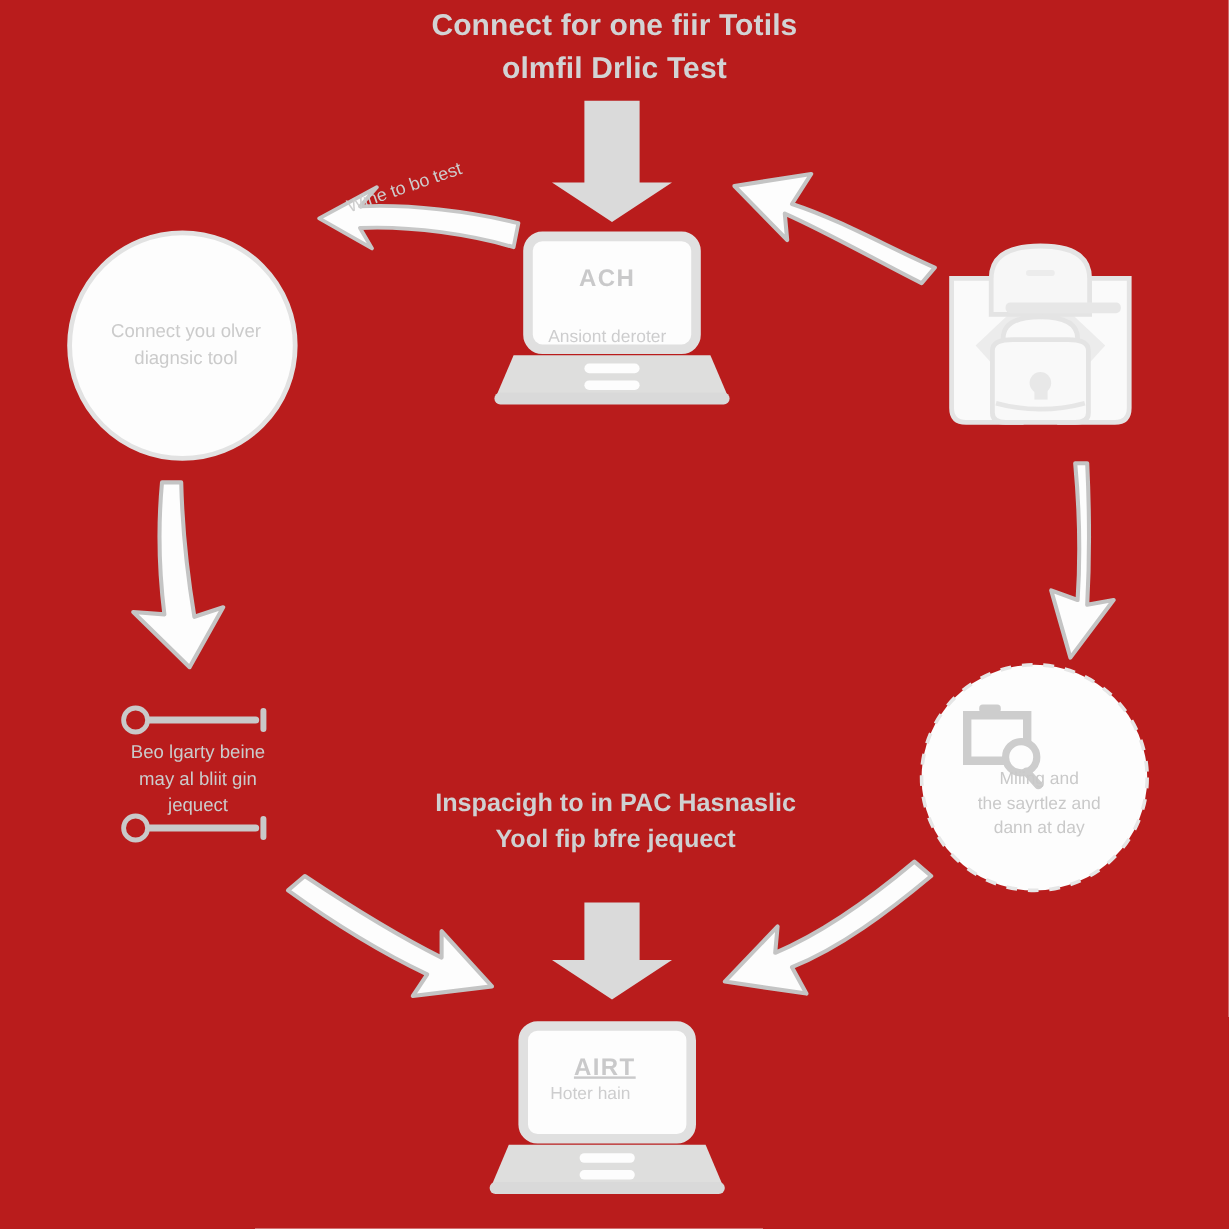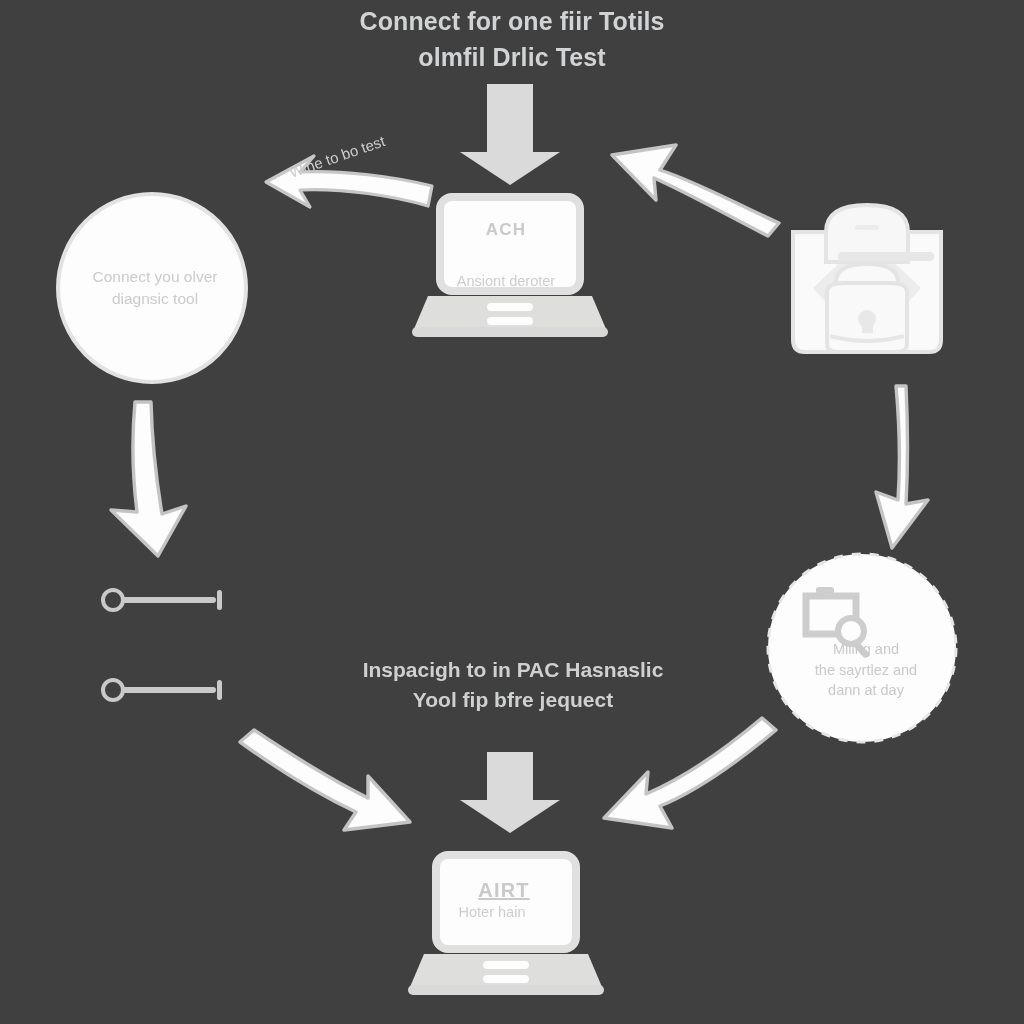--- a/index.html
+++ b/index.html
@@ -4,21 +4,21 @@
 <style>
   html, body {
     margin: 0;
     padding: 0;
     background: #ffffff;
   }
   #stage {
     position: relative;
     width: 1024px;
     height: 1024px;
-    background: #404040;
+    background: #b91c1c;
     overflow: hidden;
     font-family: "Liberation Sans", sans-serif;
     -webkit-font-smoothing: antialiased;
   }
   .svg-layer {
     position: absolute;
     left: 0; top: 0;
     width: 1024px;
     height: 1024px;
   }
@@ -54,21 +54,21 @@
     text-align: center;
     font-size: 15px;
     color: #cdcdcd;
     transform: rotate(-19deg);
     transform-origin: 50% 50%;
   }
   #top-laptop-title {
     left: 432px;
     top: 218px;
     width: 148px;
-    font-size: 17px;
+    font-size: 20px;
     font-weight: bold;
     color: #c9c9ca;
     letter-spacing: 1.2px;
   }
   #top-laptop-sub {
     left: 424px;
     top: 244px;
     width: 164px;
     font-size: 14.5px;
     color: #cdcdce;
@@ -245,20 +245,23 @@
 olmfil Drlic Test</div>
 
   <div class="txt" id="circle-left-text">Connect you olver
 diagnsic tool</div>
 
   <div id="curve-label">Wine to bo test</div>
 
   <div class="txt" id="top-laptop-title">ACH</div>
   <div class="txt" id="top-laptop-sub">Ansiont deroter</div>
 
+  <div class="txt" id="left-tools-text">Beo lgarty beine
+may al bliit gin
+jequect</div>
 
   <div class="txt" id="center-text">Inspacigh to in PAC Hasnaslic
 Yool fip bfre jequect</div>
 
   <div class="txt" id="circle-right-text">Mliing and
 the sayrtlez and
 dann at day</div>
 
   <div class="txt" id="bottom-laptop-title">AIRT</div>
   <div class="txt" id="bottom-laptop-sub">Hoter hain</div>

